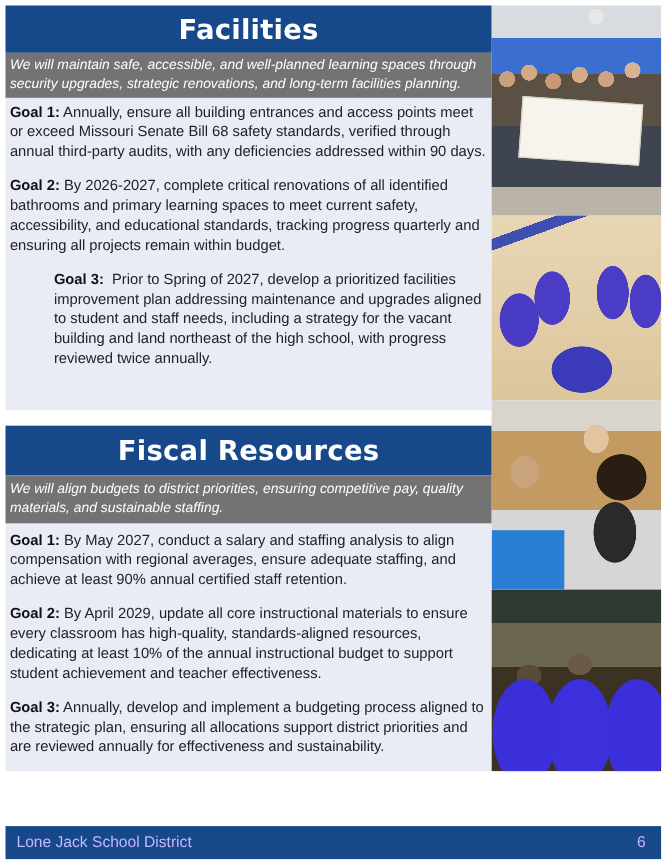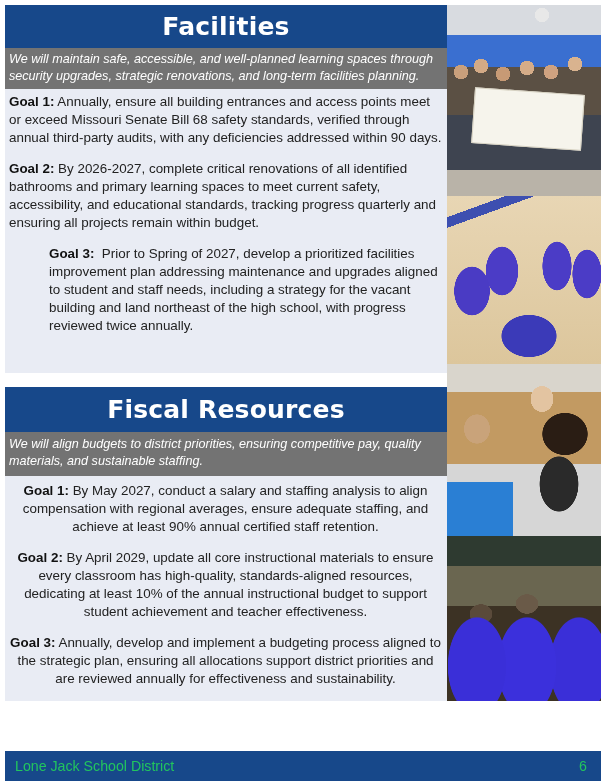--- a/index.html
+++ b/index.html
@@ -24,21 +24,21 @@
       padding: 3px 4px 4px 4px;
       font-style: italic;
     }
     .mission-bar.facilities { height: 41px; }
     .mission-bar.fiscal { height: 46px; padding-top: 4px; }
     .goals-body {
       background: #e9ecf4; color: #222222; font-size: 13.4px; line-height: 18px;
       padding: 4px 5px 0 4px;
     }
     .goals-body.facilities { height: 296px; }
-    .goals-body.fiscal { flex: 1; padding-top: 6px; text-align: center; }
+    .goals-body.fiscal { flex: 1; padding-top: 6px; }
     .goal { margin-bottom: 13px; }
     .goal-label { font-weight: bold; color: #111111; }
 
     .photo-col {
       position: absolute; left: 447px; top: 5px; width: 154px; height: 696px;
       display: flex; flex-direction: column;
     }
     .photo { position: relative; width: 154px; overflow: hidden; }
     .photo.p1 { height: 191px;
       background:
@@ -89,21 +89,21 @@
         radial-gradient(ellipse 36px 60px at 30px 130px, #3a2fd8 80%, transparent 82%),
         radial-gradient(ellipse 36px 60px at 80px 130px, #3b30dc 80%, transparent 82%),
         radial-gradient(ellipse 36px 60px at 132px 130px, #3a2fd8 80%, transparent 82%),
         radial-gradient(ellipse 14px 12px at 80px 68px, #6a5a48 80%, transparent 82%),
         radial-gradient(ellipse 14px 12px at 34px 78px, #5a4a3a 80%, transparent 82%),
         linear-gradient(180deg, #2e3a30 0 30px, #6a6650 30px 70px, #3c3224 70px);
     }
 
     .footer {
       position: absolute; left: 5px; top: 751px; width: 596px; height: 30px;
-      background: #17488a; color: #22c55e; font-size: 14.2px; line-height: 30px;
+      background: #17488a; color: #c4b5fd; font-size: 14.2px; line-height: 30px;
       padding: 0 14px 0 10px; display: flex; justify-content: space-between; gap: 48px;
     }
   </style>
 </head>
 <body>
 
 <div class="page">
 
   <div class="left-col">
 

